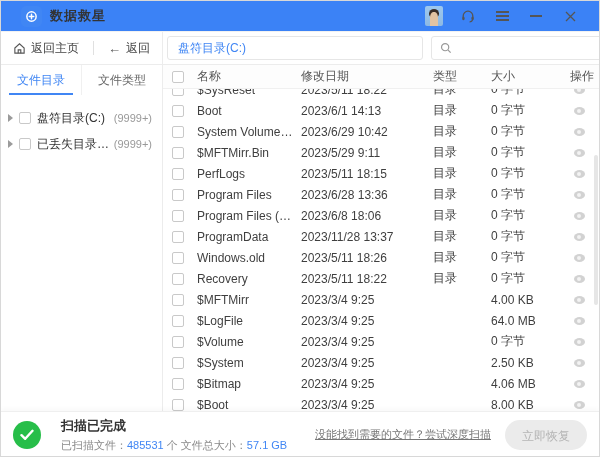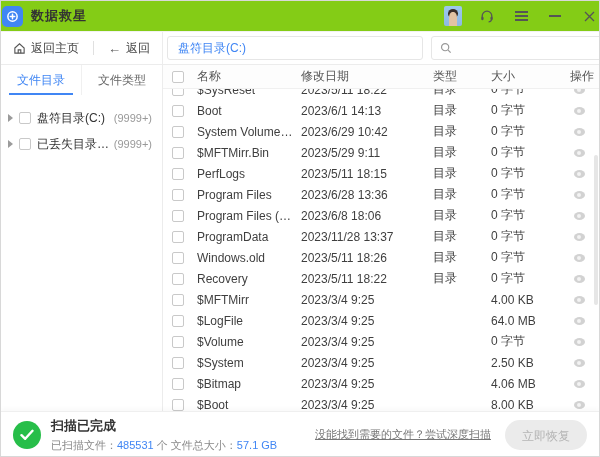--- a/index.html
+++ b/index.html
@@ -2,21 +2,21 @@
 <html style="--accent: #4086F4; --success: #27BE49;"><head>
 <meta charset="utf-8">
 <style>
   * { margin:0; padding:0; box-sizing:border-box; }
   html,body { background:#e9e9e9; }
   body { font-family:"Liberation Sans","DejaVu Sans",sans-serif; }
   .window{ width:600px; height:457px; background:#fff; position:relative; overflow:hidden;
            border:1px solid #d8d8d8; }
 
   
-  .titlebar{ height:30px; display:flex; align-items:center; padding:0 1px; background:#84cc16; }
+  .titlebar{ height:30px; display:flex; align-items:center; padding:0 20px; background:#3b82f6; }
   .app-logo{ width:21px; height:21px; border-radius:5px; background:var(--accent);
              display:flex; align-items:center; justify-content:center; }
   .app-title{ font-size:13px; font-weight:bold; color:#333; margin-left:8px; letter-spacing:1px; }
   .titlebar-right{ margin-left:auto; display:flex; align-items:center; gap:16px; }
   .tb-icon{ width:18px; height:18px; display:flex; align-items:center; justify-content:center;
             color:#555; cursor:pointer; }
   .avatar{ width:18px; height:20px; border-radius:2px; overflow:hidden;
            background:linear-gradient(180deg,#9ec8ee 0%,#8db9e4 100%); position:relative; }
   .avatar:before{ content:""; position:absolute; left:4px; top:3px; width:10px; height:9px;
                   border-radius:50% 50% 45% 45%; background:#3a2e28; }
@@ -76,21 +76,21 @@
               background:#f3f3f3; }
   .scroll-thumb{ position:absolute; right:1px; top:90px; width:4px; height:150px; border-radius:2px;
                  background:#e6e6e6; z-index:3; cursor:pointer; }
 
   
   .footer{ height:46px; border-top:1px solid #efefef; display:flex; align-items:center;
            padding:0 12px; background:#fff; position:relative; z-index:4;
            box-shadow:0 -2px 5px rgba(0,0,0,0.03); }
   .check-circle{ width:28px; height:28px; border-radius:50%; background:var(--success);
                  display:flex; align-items:center; justify-content:center; flex:0 0 28px; }
-  .footer-text{ margin-left:10px; }
+  .footer-text{ margin-left:20px; }
   .status-title{ font-size:13px; font-weight:bold; color:#333; }
   .status-stats{ font-size:11px; color:#8a8a8a; margin-top:3px; }
   .stat-num{ color:var(--accent); }
   .footer-right{ margin-left:auto; display:flex; align-items:center; gap:14px; }
   .deep-link{ font-size:11px; color:#777; text-decoration:underline; white-space:nowrap; cursor:pointer; }
   .recover-btn{ height:30px; padding:8px 17px; border:none; border-radius:16px; background:#ebebeb;
                 color:#b5b5b5; font-size:12px; font-family:inherit; }
 </style>
 </head>
 <body>

